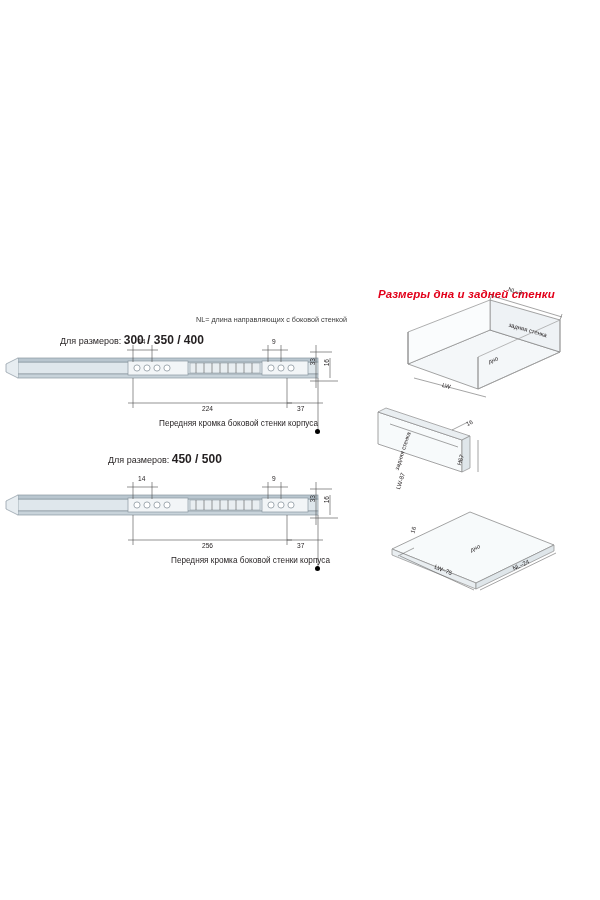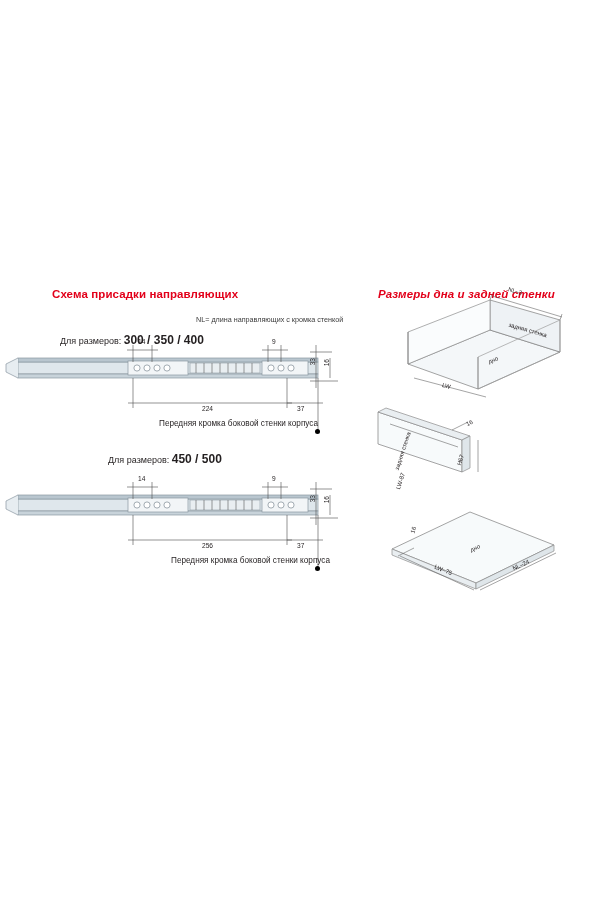--- a/index.html
+++ b/index.html
@@ -43,25 +43,24 @@
 
   .dot{position:absolute;width:5px;height:5px;border-radius:50%;background:#000;}
 
   svg{position:absolute;left:0;top:0;overflow:visible;}
 </style>
 </head>
 <body>
 
 <div class="stage">
 
-  <div class="hdr hdr-left">Схема присадки направляющих</div>
   <div class="hdr hdr-right">Размеры дна и задней стенки</div>
 
   <div class="nl-note">
-    <span>NL= длина направляющих с кромка стенкой</span>
+    <span>NL= длина направляющих с боковой стенкой</span>
   </div>
 
   <div class="size-label sl1">
     <span>Для размеров:</span>
     <span class="v">300 / 350 / 400</span>
   </div>
 
   <svg width="600" height="900">
     <g stroke="#6f6f6f" fill="none" stroke-width="0.7">
 

